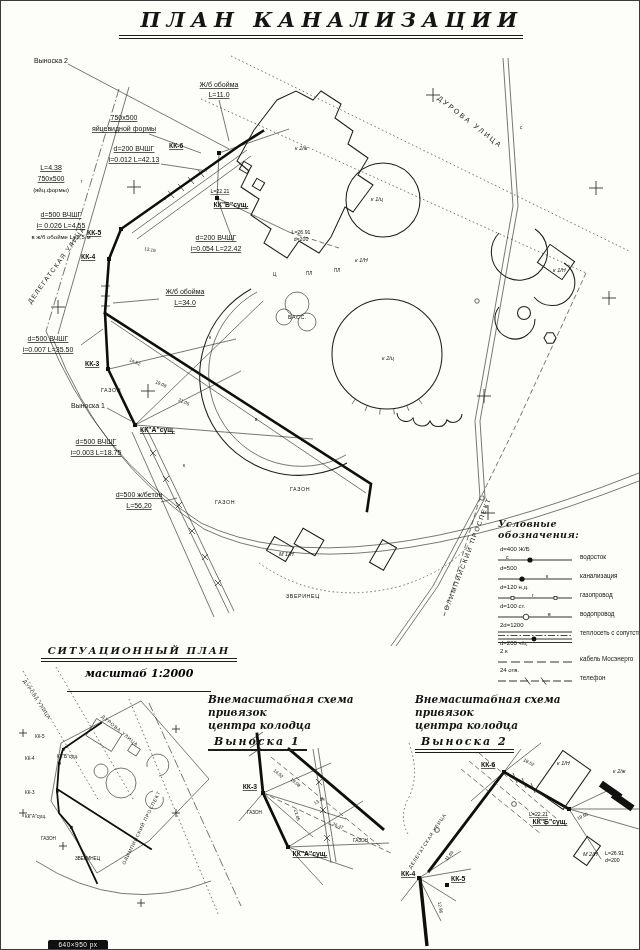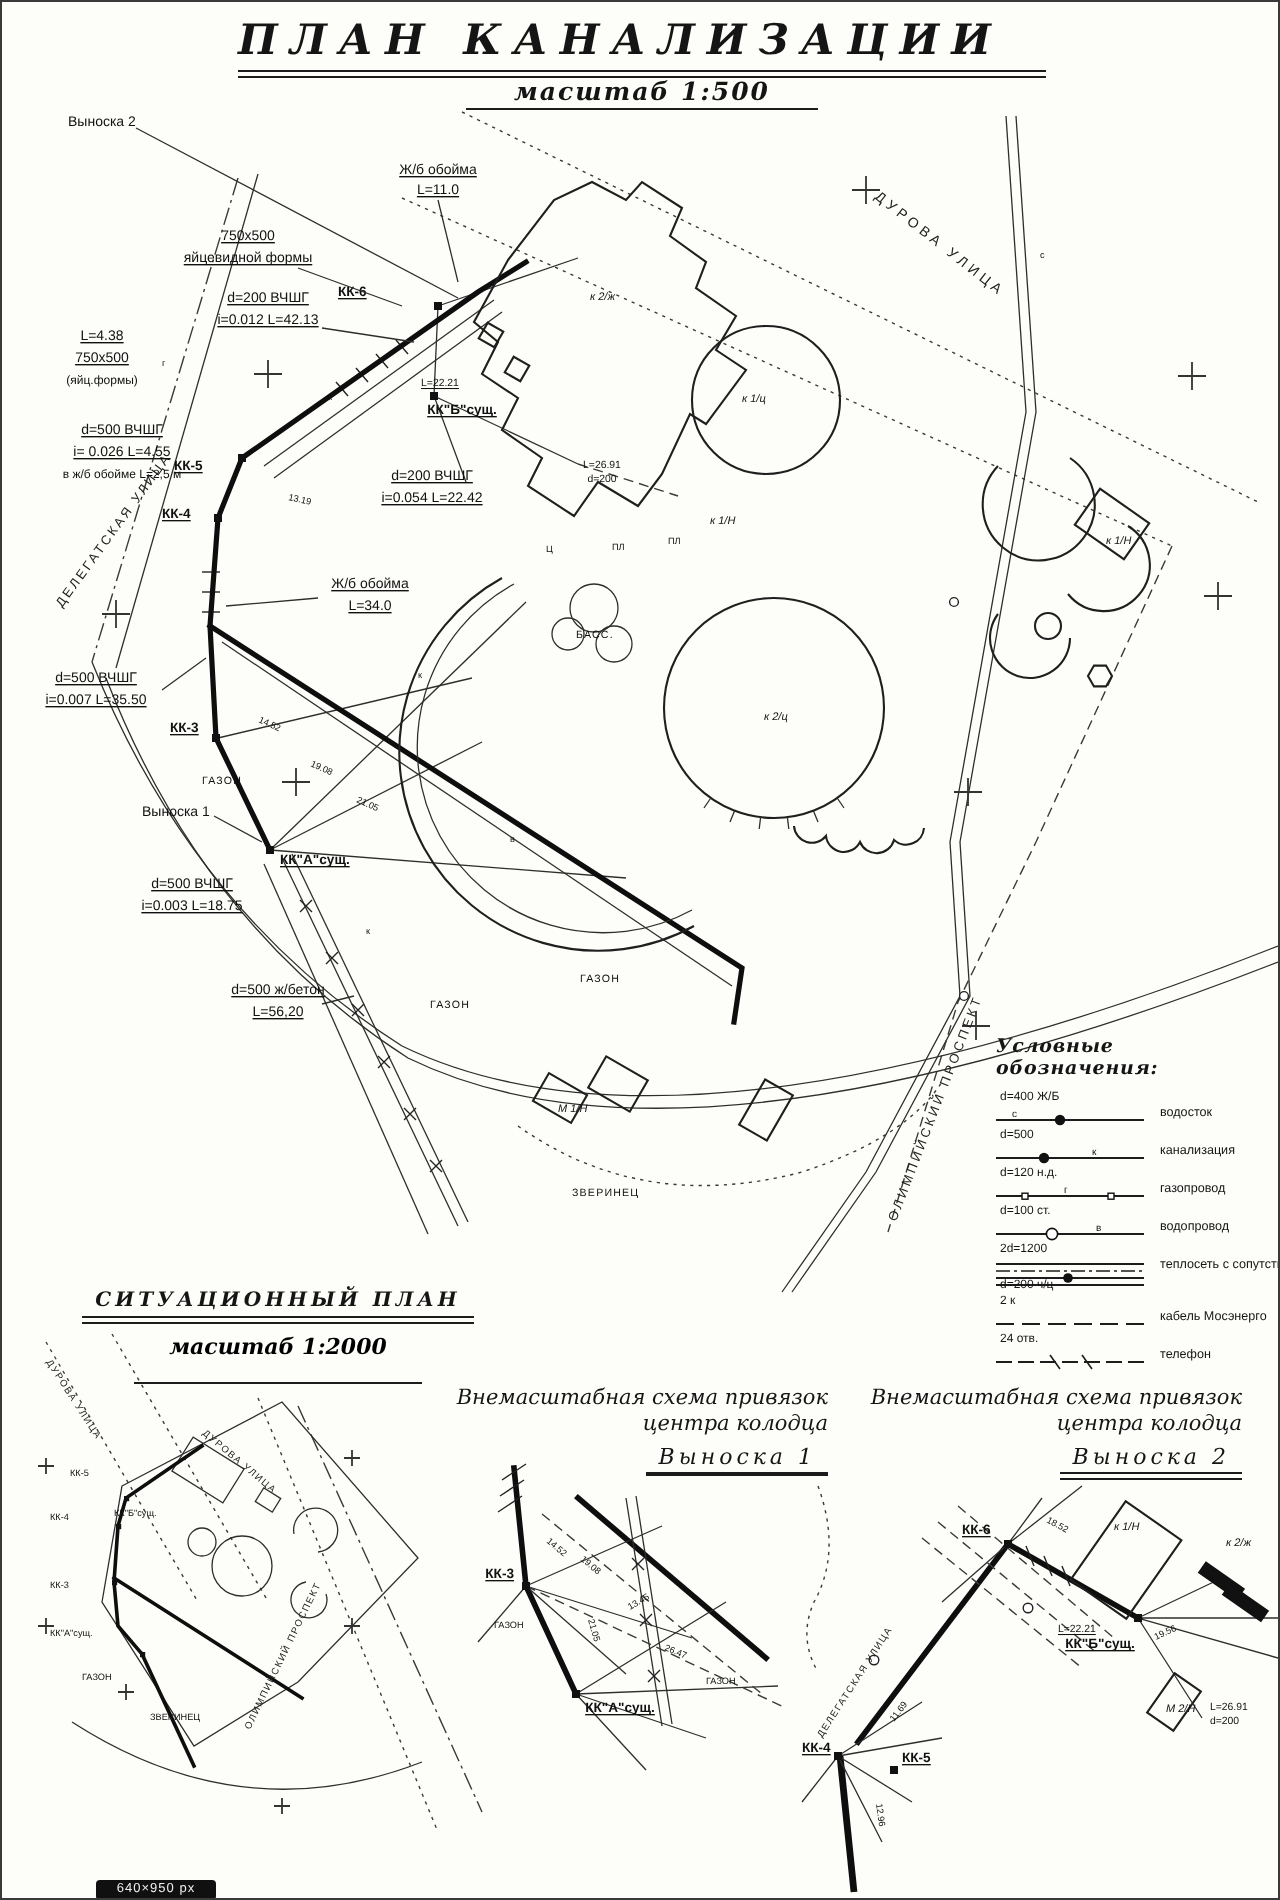--- a/index.html
+++ b/index.html
@@ -1,33 +1,33 @@
 <!DOCTYPE html>
 <html><head>
 <meta charset="utf-8">
 <style>
   *{margin:0;padding:0;box-sizing:border-box}
   html,body{width:640px;height:950px}
   body{background:#e9e9e6;font-family:"Liberation Sans",sans-serif}
   .sheet{position:absolute;left:0;top:0;width:640px;height:950px;background:#fdfdfa;border:1.5px solid #3a3a3a;overflow:hidden}
   
-  .t-main{position:absolute;left:118px;top:6px;width:404px;text-align:left;
+  .t-main{position:absolute;left:118px;top:6px;width:404px;text-align:right;
     font-family:"DejaVu Serif",serif;font-style:italic;font-weight:bold;font-size:21px;
     letter-spacing:6px;color:#151515;border-bottom:4px double #1c1c1c;padding-bottom:3px}
   .t-scale{position:absolute;left:232px;top:37px;width:176px;text-align:center;
     font-family:"DejaVu Serif",serif;font-style:italic;font-weight:bold;font-size:12.5px;
     letter-spacing:1px;color:#151515;border-bottom:1.2px solid #1c1c1c;padding-bottom:1px}
   .t-sit{position:absolute;left:40px;top:644px;width:196px;text-align:center;
     font-family:"DejaVu Serif",serif;font-style:italic;font-weight:bold;font-size:10px;
     letter-spacing:2px;color:#151515;border-bottom:4px double #1c1c1c;padding-bottom:2px}
   .t-sit-scale{position:absolute;left:66px;top:666px;width:144px;text-align:center;
     font-family:"DejaVu Serif",serif;font-style:italic;font-weight:bold;font-size:11px;
     border-bottom:1.2px solid #1c1c1c;padding-bottom:11px}
-  .d-head{position:absolute;width:206px;text-align:right;font-family:"DejaVu Serif",serif;
-    font-style:italic;font-weight:normal;font-size:10.5px;color:#151515;line-height:13px}
+  .d-head{position:absolute;width:206px;text-align:left;font-family:"DejaVu Serif",serif;
+    font-style:italic;font-weight:bold;font-size:10.5px;color:#151515;line-height:13px}
   .d-call{display:inline-block;margin-top:3px;font-size:11px;letter-spacing:2px;padding:0 6px 1px 6px}
   .call-1{border-bottom:2px solid #1c1c1c}
   .call-2{border-bottom:4px double #1c1c1c}
   
   .legend{position:absolute;left:497px;top:517px;width:142px;color:#151515}
   .legend-title{font-family:"DejaVu Serif",serif;font-style:italic;font-weight:bold;
     font-size:9.5px;letter-spacing:.4px;margin-bottom:6px}
   .lrow{position:relative;height:19px}
   .lrow.tall{height:26px}
   .lsize{position:absolute;left:2px;top:0;font-size:6px;white-space:nowrap}
@@ -355,21 +355,20 @@
       <text class="bl" x="582" y="855">М 2/Н</text>
       <text class="t45" transform="translate(522,760) rotate(28)">18.52</text>
       <text class="t45" transform="translate(577,819) rotate(-25)">19.56</text>
       <text class="t45" transform="translate(446,860) rotate(-52)">11.69</text>
       <text class="t45" transform="translate(437,901) rotate(82)">12.96</text>
     </g>
   </svg>
 
   
   <div class="t-main">ПЛАН  КАНАЛИЗАЦИИ</div>
-  <div class="t-scale">масштаб    1:500</div>
 
   <div class="t-sit">СИТУАЦИОННЫЙ  ПЛАН</div>
   <div class="t-sit-scale">масштаб    1:2000</div>
 
   <div class="d-head" style="left:207px;top:692px">
     <div>Внемасштабная  схема  привязок</div>
     <div>центра  колодца</div>
     <span class="d-call call-1">Выноска  1</span>
   </div>
 

